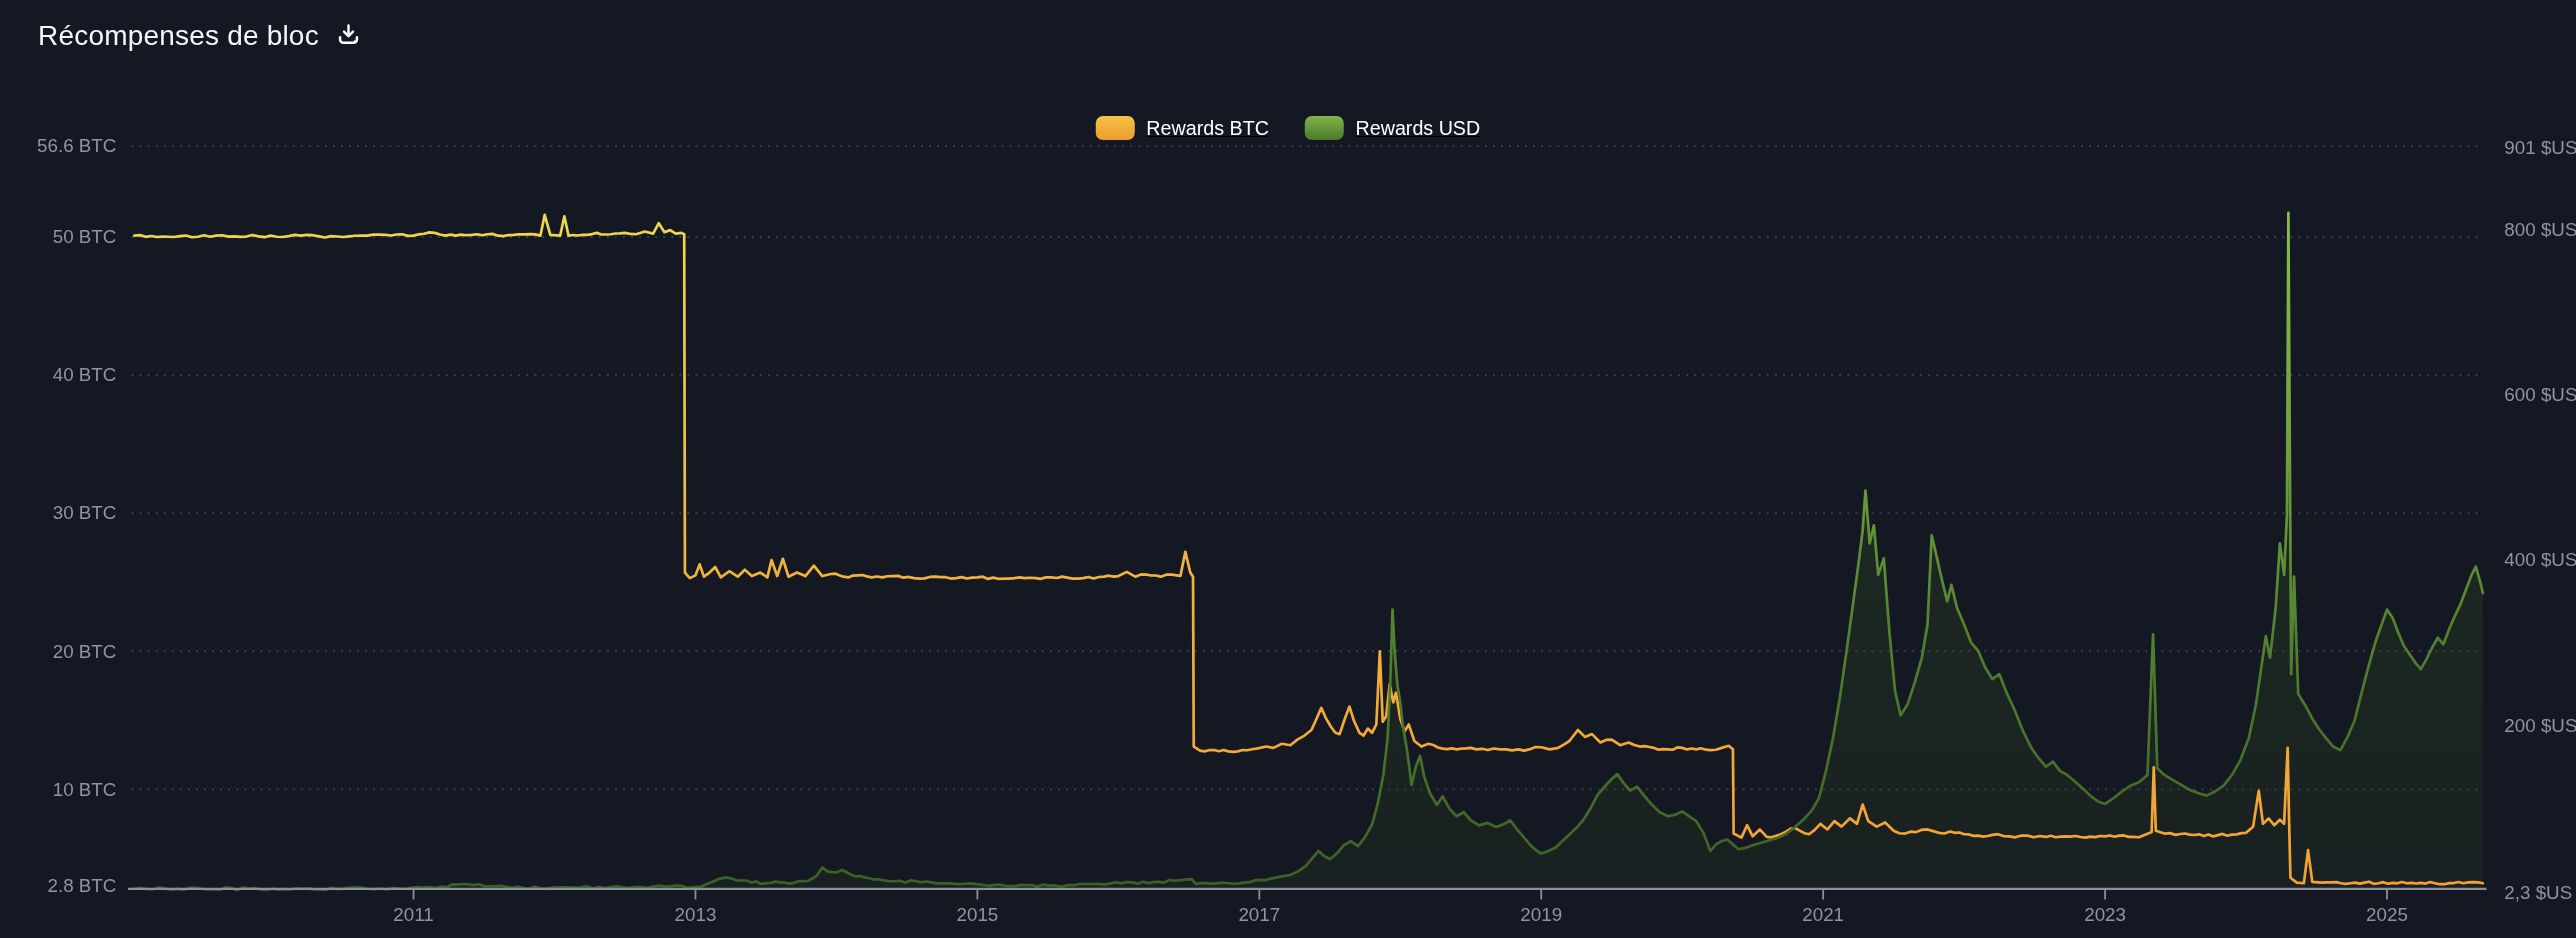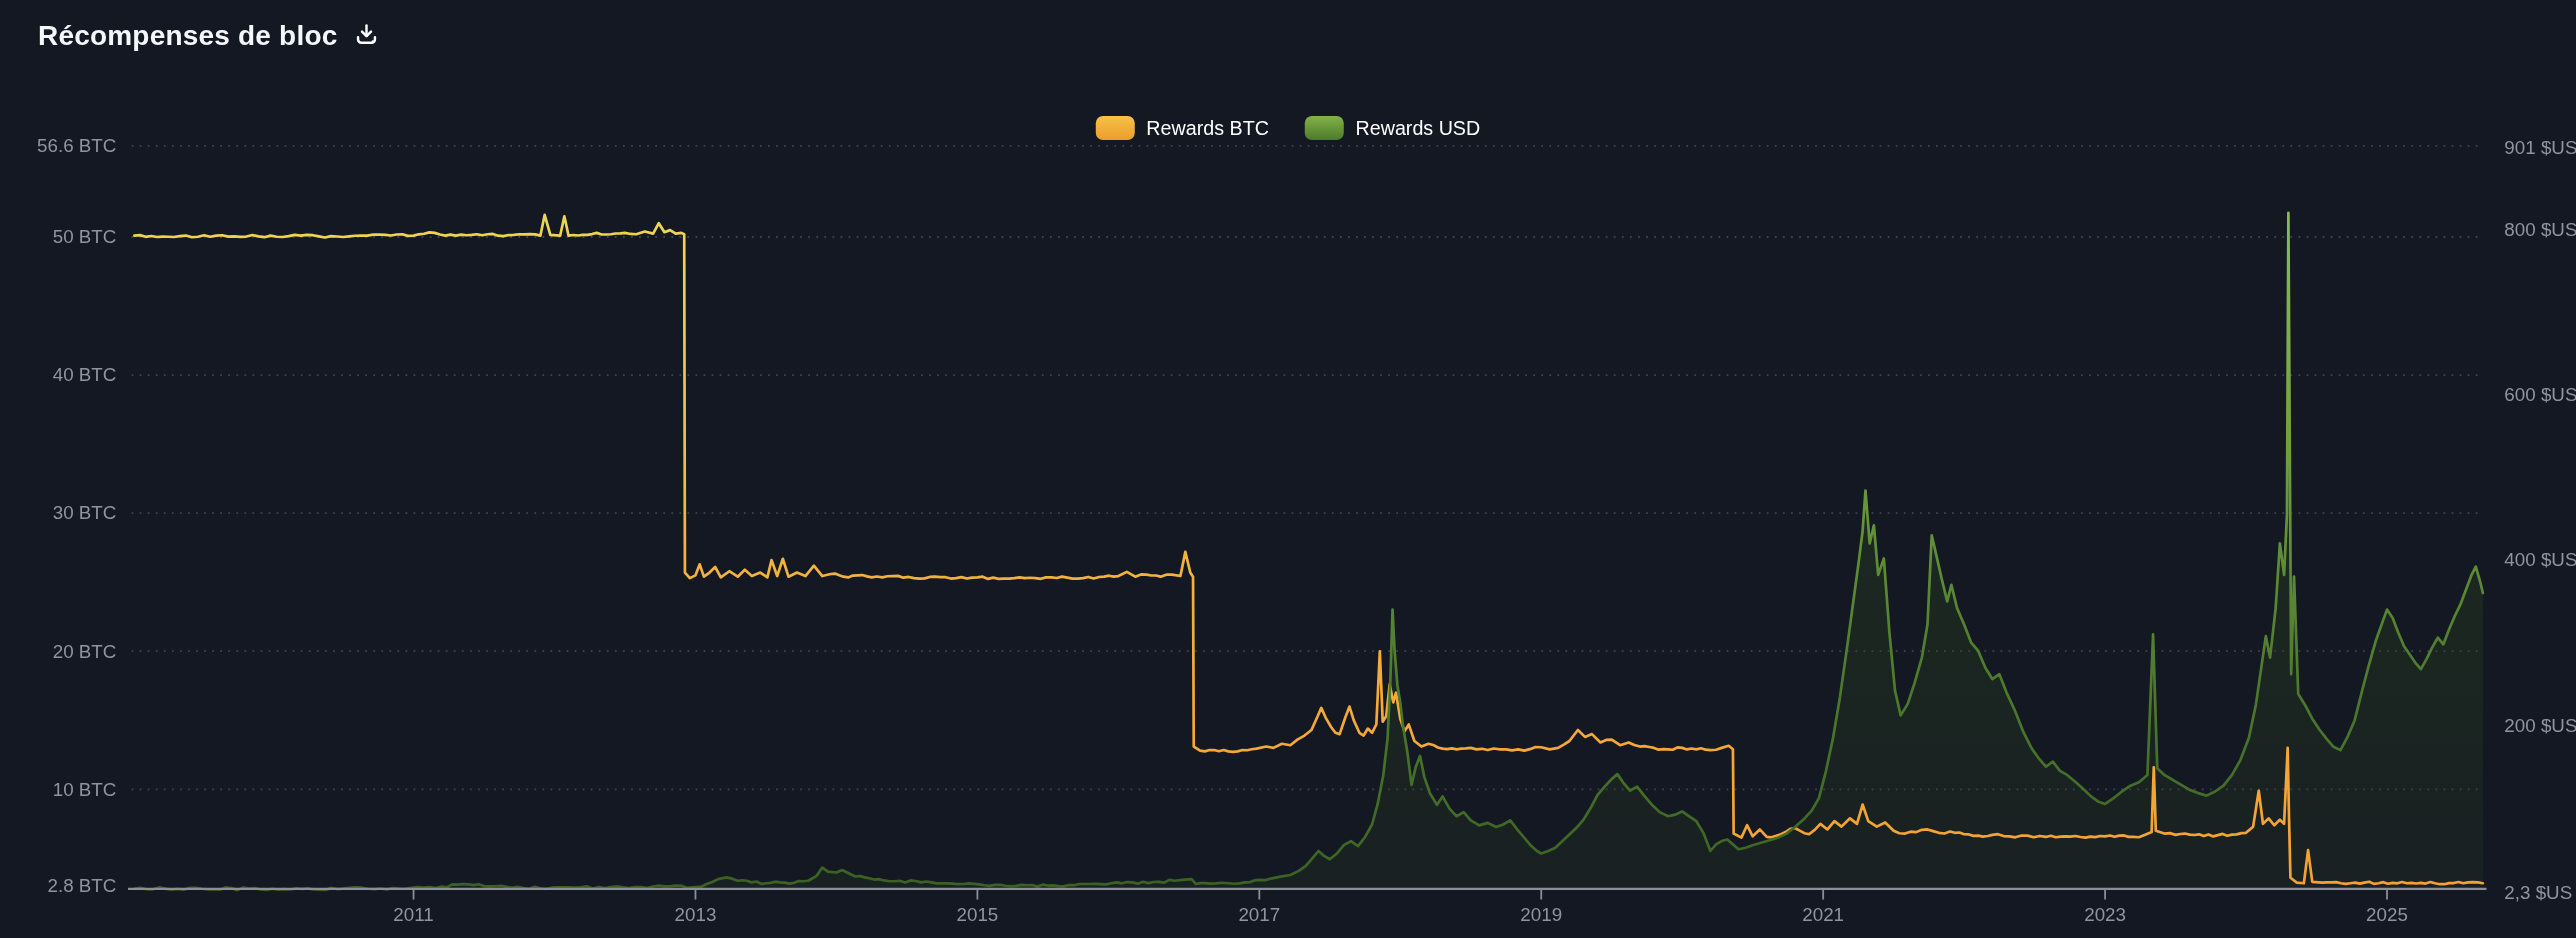--- a/index.html
+++ b/index.html
@@ -1,21 +1,21 @@
 <!DOCTYPE html>
 <html style="font-size:14.3px"><head>
 <meta charset="utf-8">
 <style>
   html,body{margin:0;padding:0;background:#141822;width:2576px;height:938px;overflow:hidden;
     font-family:"Liberation Sans","DejaVu Sans",sans-serif;}
   #app{position:relative;width:2576px;height:938px;background:#141822;}
   .header{position:absolute;left:38px;top:19.7px;display:flex;align-items:center;gap:16px;}
-  .page-title{margin:0;color:#f4f6f9;font-size:28px;font-weight:700;letter-spacing:0.2px;}
+  .page-title{margin:0;color:#f4f6f9;font-size:28px;font-weight:400;letter-spacing:0.2px;}
   .dl-icon{display:inline-flex;align-items:center;justify-content:center;width:27px;height:27px;cursor:pointer;}
-  .legend{position:absolute;top:116px;left:50%;transform:translateX(-50%);display:flex;gap:36px;align-items:center;}
+  .legend{position:absolute;top:116px;left:50%;transform:translateX(-50%);display:flex;gap:36px;align-items:center;text-decoration:underline;}
   .legend-item{display:flex;align-items:center;gap:11.6px;cursor:pointer;}
   .legend-label{color:#ffffff;font-size:19.7px;}
   .swatch{width:39px;height:24px;border-radius:7.2px;display:inline-block;}
   .swatch.btc{background:linear-gradient(180deg,#f6c247 0%,#ec9d2d 100%);}
   .swatch.usd{background:linear-gradient(180deg,#84b348 0%,#4c7a2a 100%);}
   #chart{position:absolute;left:0;top:0;}
   .axis-text{fill:#8f95a0;font-size:21px;font-family:"Liberation Sans","DejaVu Sans",sans-serif;}
 </style>
 </head>
 <body>

